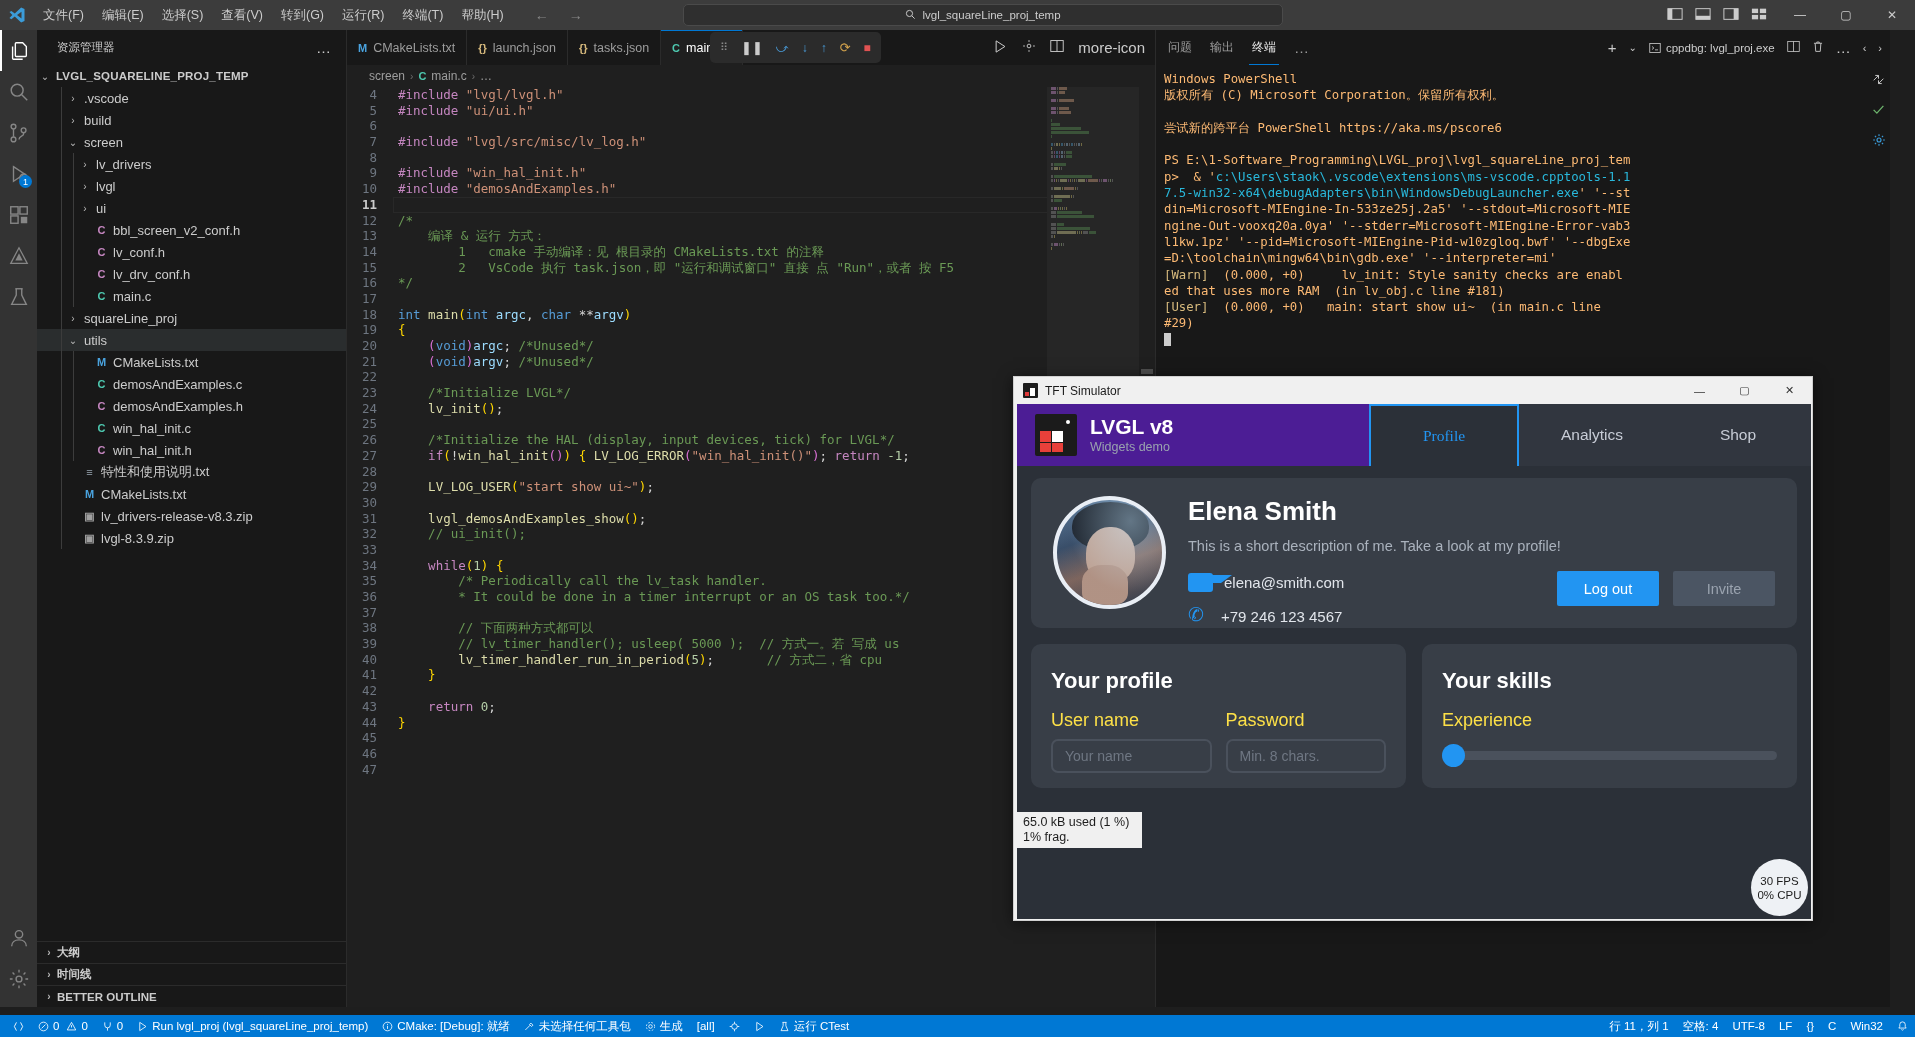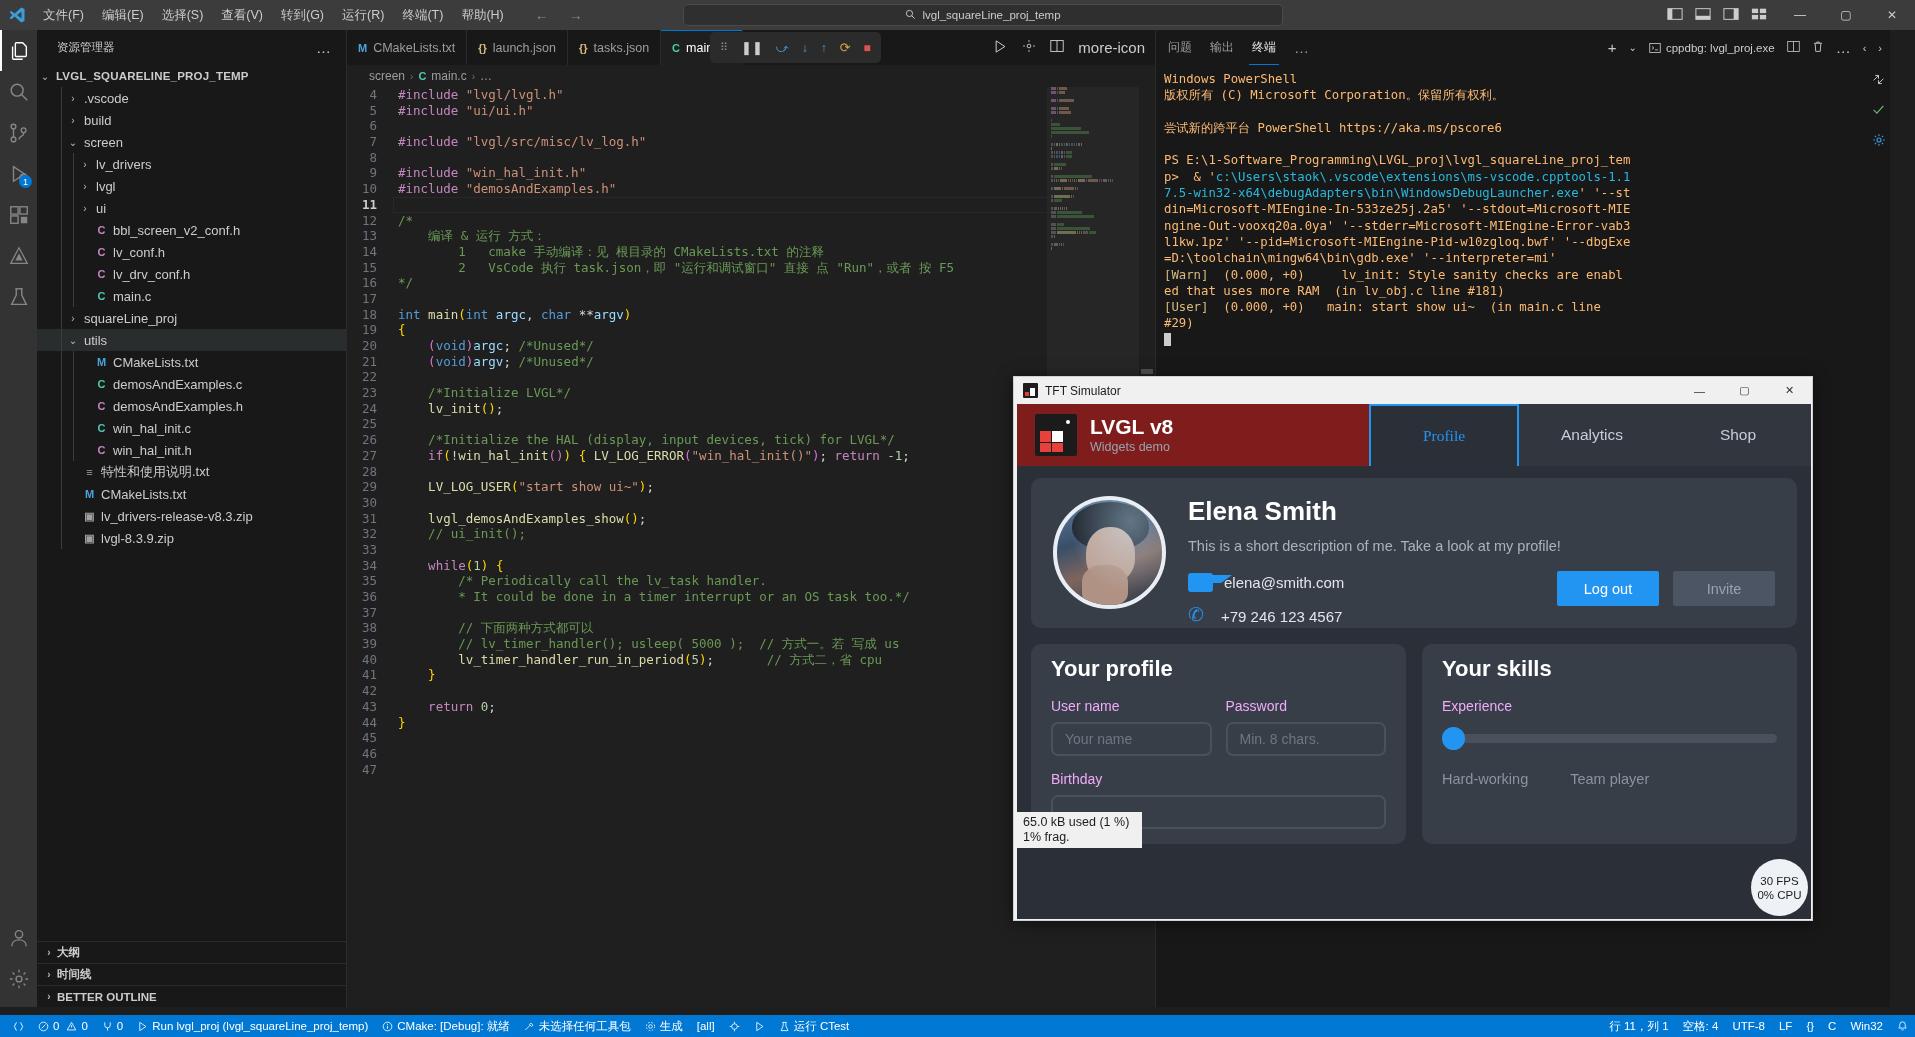--- a/index.html
+++ b/index.html
@@ -154,21 +154,21 @@
   }
   .sim-title { height:27px; background:#f0f0f0; display:flex; align-items:center; padding-left:9px; font-size:12px; color:#1a1a1a;}
   .sim-title-ico { width:15px; height:15px; margin-right:7px; background:#1d1d1d; position:relative; border-radius:1px;}
   .sim-title-ico::before{content:"";position:absolute;left:2px;bottom:2px;width:4px;height:4px;background:#e03a3a;}
   .sim-title-ico::after{content:"";position:absolute;left:7px;bottom:2px;width:5px;height:8px;background:#fff;}
   .sim-win-btns { margin-left:auto; display:flex; height:27px;}
   .sim-win-btns div { width:45px; display:flex; align-items:center; justify-content:center; font-size:11px; color:#333;}
   .sim-body { position:absolute; top:27px; left:3px; width: 794px; height: 515px; background:#2b3038; overflow:hidden;}
 
   
-  .lv-head { display:flex; height: 62px; background:#7f1d1d;justify-content:flex-end; }
+  .lv-head { display:flex; height: 62px; background:#4c1d95;justify-content:flex-end; }
   .lv-brand { display:flex; align-items:center; gap:13px; padding-left:18px; width: 352px;}
   .lv-logo { width: 42px; height: 42px; background:#1b1b1b; position:relative; border-radius:2px;}
   .lv-logo i { position:absolute; background:#e8403a; }
   .lv-logo i.a { left:5px; top:17px; width:11px; height:11px;}
   .lv-logo i.b { left:5px; top:29px; width:11px; height:9px;}
   .lv-logo i.c { left:17px; top:29px; width:11px; height:9px;}
   .lv-logo i.w { background:#ffffff; left:17px; top:17px; width:11px; height:11px;}
   .lv-logo i.d { background:#ffffff; left:31px; top:6px; width:4px; height:4px; border-radius:50%;}
   .lv-title { font-size: 21px; color:#ffffff; font-weight:700; line-height:1.05;}
   .lv-sub { font-size: 12.5px; color:#9aa3af; margin-top:2px;}
@@ -197,23 +197,23 @@
   .lv-contact { margin-top: 19px; display:flex; align-items:center; gap:11px; font-size:15px; color:#e2e6ec;}
   .lv-ico-sq { width:25px; height:19px; border-radius:3px; background:#2295f2; position:relative; flex:none;}
   .lv-ico-sq::after{content:""; position:absolute; left:2px; top:2px; width:21px; height:15px; border-top:8px solid #2295f2; border-left:10px solid transparent; border-right:11px solid transparent; }
   .lv-ico-phone { width:22px; height:22px; flex:none; color:#2295f2; font-size:19px; line-height:1;}
   .lv-btns { position:absolute; right: 22px; bottom: 22px; display:flex; gap: 14px;}
   .lv-btn { width: 102px; height: 35px; border-radius:2px; display:flex; align-items:center; justify-content:center; font-size:14.5px;}
   .lv-btn.primary { background:#2295f2; color:#ffffff;}
   .lv-btn.ghost { background:#4b5563; color:#9aa3af;}
 
   .lv-row2 { display:flex; gap: 16px; margin-top: 16px;}
-  .lv-half { flex:1; border-radius:10px; background:#383e47; padding: 12px 20px; height: 200px; position:relative; overflow:hidden;}
+  .lv-half { flex:1; border-radius:10px; background:#383e47; padding: 24px 20px; height: 144px; position:relative; overflow:hidden;}
   .lv-h2 { font-size: 22px; color:#ffffff; font-weight:700;}
-  .lv-lbl { font-size: 14px; color:#f0abfc; }
+  .lv-lbl { font-size: 18px; color:#fde047; }
   .lv-field { height: 34px; border-radius: 7px; border: 2px solid #4a515c; background:#383e47; display:flex; align-items:center; padding-left:12px; font-size:14px; color:#6f7783;}
   .lv-grid2 { display:flex; gap: 14px; margin-top: 12px;}
   .lv-grid2 > div { flex:1; }
   .lv-slider-track { height: 9px; border-radius:5px; background:#4a515c; margin-top: 20px; position:relative;}
   .lv-slider-knob { position:absolute; left: 0px; top:-7px; width: 23px; height: 23px; border-radius:50%; background:#2295f2;}
   .lv-chips { display:flex; gap: 42px; margin-top: 28px; font-size:14.5px; color:#8b93a0;}
 
   .lv-mem {
     position:absolute; left: 0px; top: 408px; background:#f0f0f0; color:#1d1d1d;
     font-size: 12.5px; line-height: 15px; padding: 3px 6px; width: 125px;

